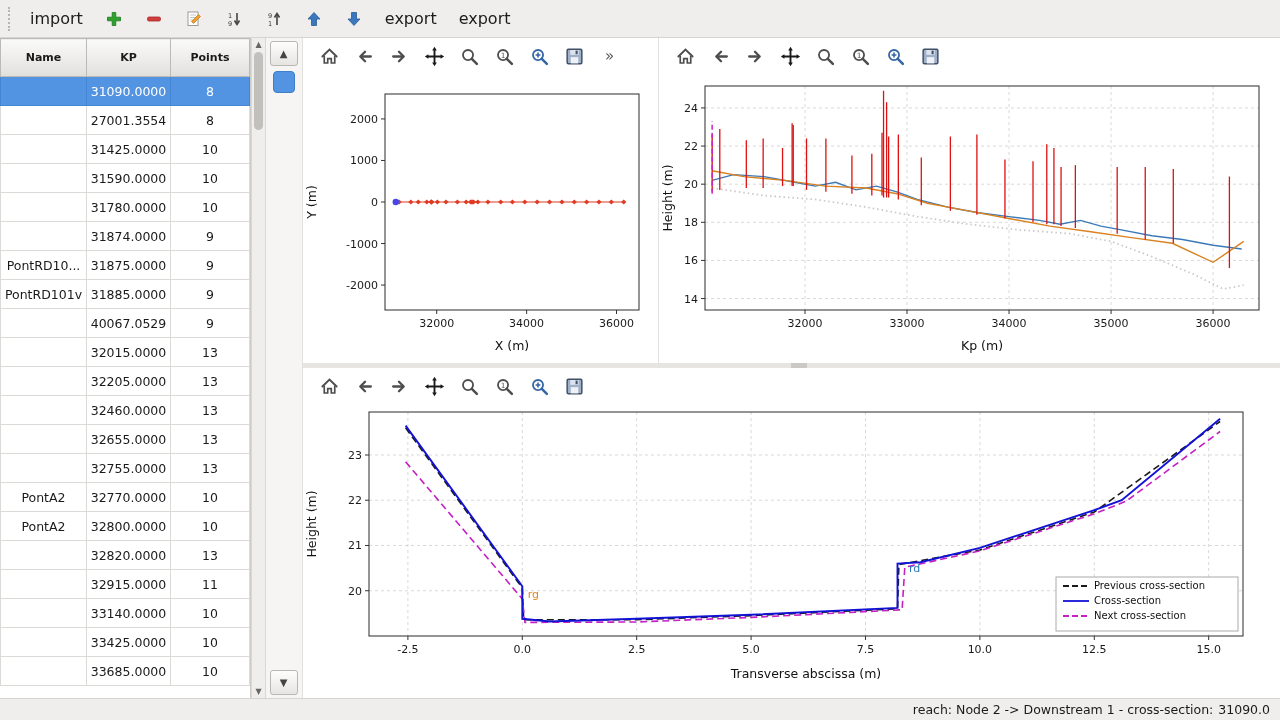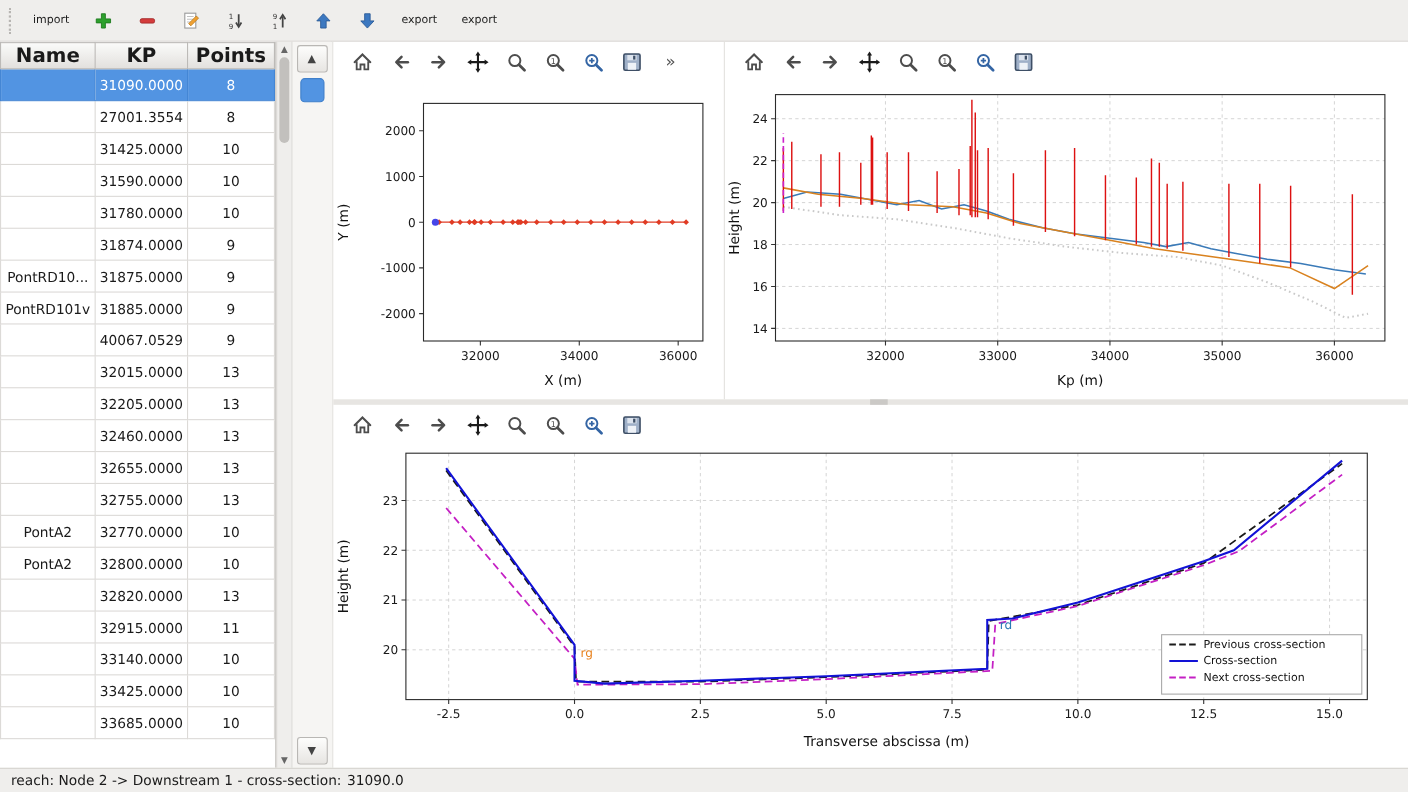--- a/index.html
+++ b/index.html
@@ -6,32 +6,32 @@
   html,body{margin:0;padding:0}
   body{width:1280px;height:720px;overflow:hidden;display:flex;flex-direction:column;
        background:#fbfbfa;font-family:"DejaVu Sans","Liberation Sans",sans-serif;color:#1a1a1a}
   svg text{font-family:"DejaVu Sans","Liberation Sans",sans-serif}
 
   
   .topbar{height:38px;flex:0 0 38px;display:flex;align-items:center;gap:6px;padding:0 8px;
           background:#efeeec;border-bottom:1px solid #d6d4d1}
   .grip{width:6px;height:24px;border-left:2px dotted #b7b5b2;margin-right:2px}
   .tb-btn{display:flex;align-items:center;gap:4px;padding:4px 7px;border:1px solid transparent;
-          border-radius:3px;background:transparent;font-size:10px;color:#1c1c1c;cursor:pointer;
+          border-radius:3px;background:transparent;font-size:16px;color:#1c1c1c;cursor:pointer;
           font-family:inherit}
   .tb-btn svg{width:18px;height:18px;display:block}
 
   .content{flex:1;display:flex;min-height:0}
 
   
   .left-panel{width:302px;flex:0 0 302px;display:flex;background:#f6f5f3}
   .tablewrap{width:251px;background:#fff;border-right:1px solid #cfcdca;overflow:hidden}
   table{border-collapse:collapse;width:100%;table-layout:fixed;font-size:12.5px}
-  th{height:20px;background:linear-gradient(#fafaf9,#e2e0dd);border:1px solid #bcbab7;
-     font-weight:bold;font-size:18px;text-align:center}
+  th{height:38px;background:linear-gradient(#fafaf9,#e2e0dd);border:1px solid #bcbab7;
+     font-weight:bold;font-size:11px;text-align:center}
   td{height:29px;border:1px solid #dcdad7;text-align:center;overflow:hidden;white-space:nowrap;background:#fff}
   tr.selected td{background:#5294e2;color:#fff;border-color:#4486d4}
   .scroll-strip{width:15px;background:#efeeec;border-left:1px solid #dad8d5;border-right:1px solid #dad8d5;
                 display:flex;flex-direction:column;align-items:center;font-size:8px;color:#666;padding:2px 0}
   .sb-thumb{width:9px;height:78px;background:#c2c0bd;border-radius:5px;margin-top:3px}
   .sb-down{margin-top:auto}
   .spin-col{width:35px;display:flex;flex-direction:column;align-items:center;justify-content:space-between;
             padding:3px 0;background:#f6f5f3}
   .spin-btn{width:28px;height:25px;border:1px solid #b9b7b4;border-radius:3px;
             background:linear-gradient(#fdfdfc,#e7e5e2);font-size:10px;color:#444;
@@ -46,21 +46,21 @@
   .bottom-panel{flex:1;display:flex;flex-direction:column;min-height:0}
   .mpl-toolbar{height:36px;flex:0 0 36px;display:flex;align-items:center;gap:7px;padding:0 12px}
   .mbtn{width:28px;height:28px;border:none;background:transparent;display:flex;align-items:center;
         justify-content:center;cursor:pointer;padding:0}
   .mbtn svg{width:21px;height:21px;display:block}
   .chev{font-size:15px;color:#555;margin-left:10px;cursor:pointer}
   .plot-body{flex:1;min-height:0}
   .split-grip{position:absolute;left:488px;bottom:-5px;width:16px;height:5px;background:#cbc9c6}
 
   
-  .statusbar{height:22px;flex:0 0 22px;display:flex;align-items:center;gap:5px;
+  .statusbar{height:22px;flex:0 0 22px;display:flex;align-items:center;justify-content:flex-end;gap:5px;
              padding:0 10px;background:#efeeec;border-top:1px solid #d6d4d1;font-size:12.5px}
   .status-value{font-weight:normal}
 
   .tick{font-size:11px;fill:#1a1a1a}
   .axlabel{font-size:12.5px;fill:#111}
   .leg-label{font-size:10px;fill:#111}
 </style>
 </head>
 <body>
 

